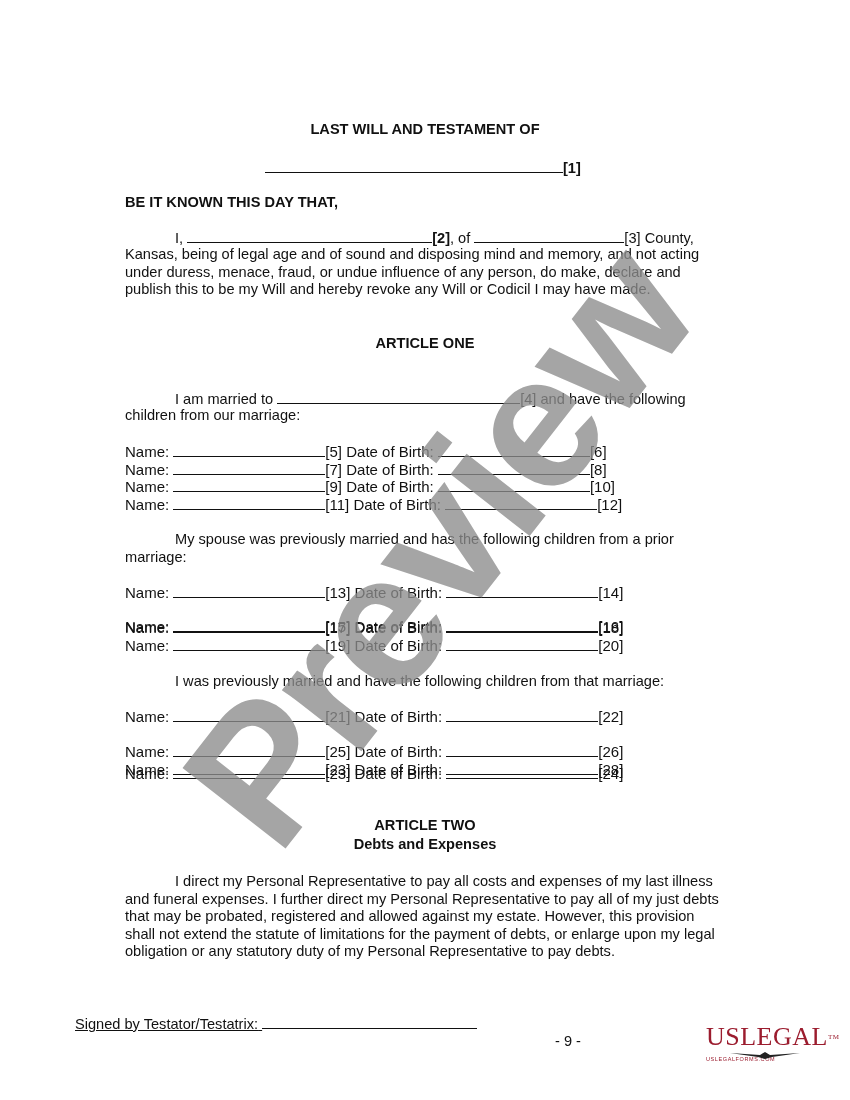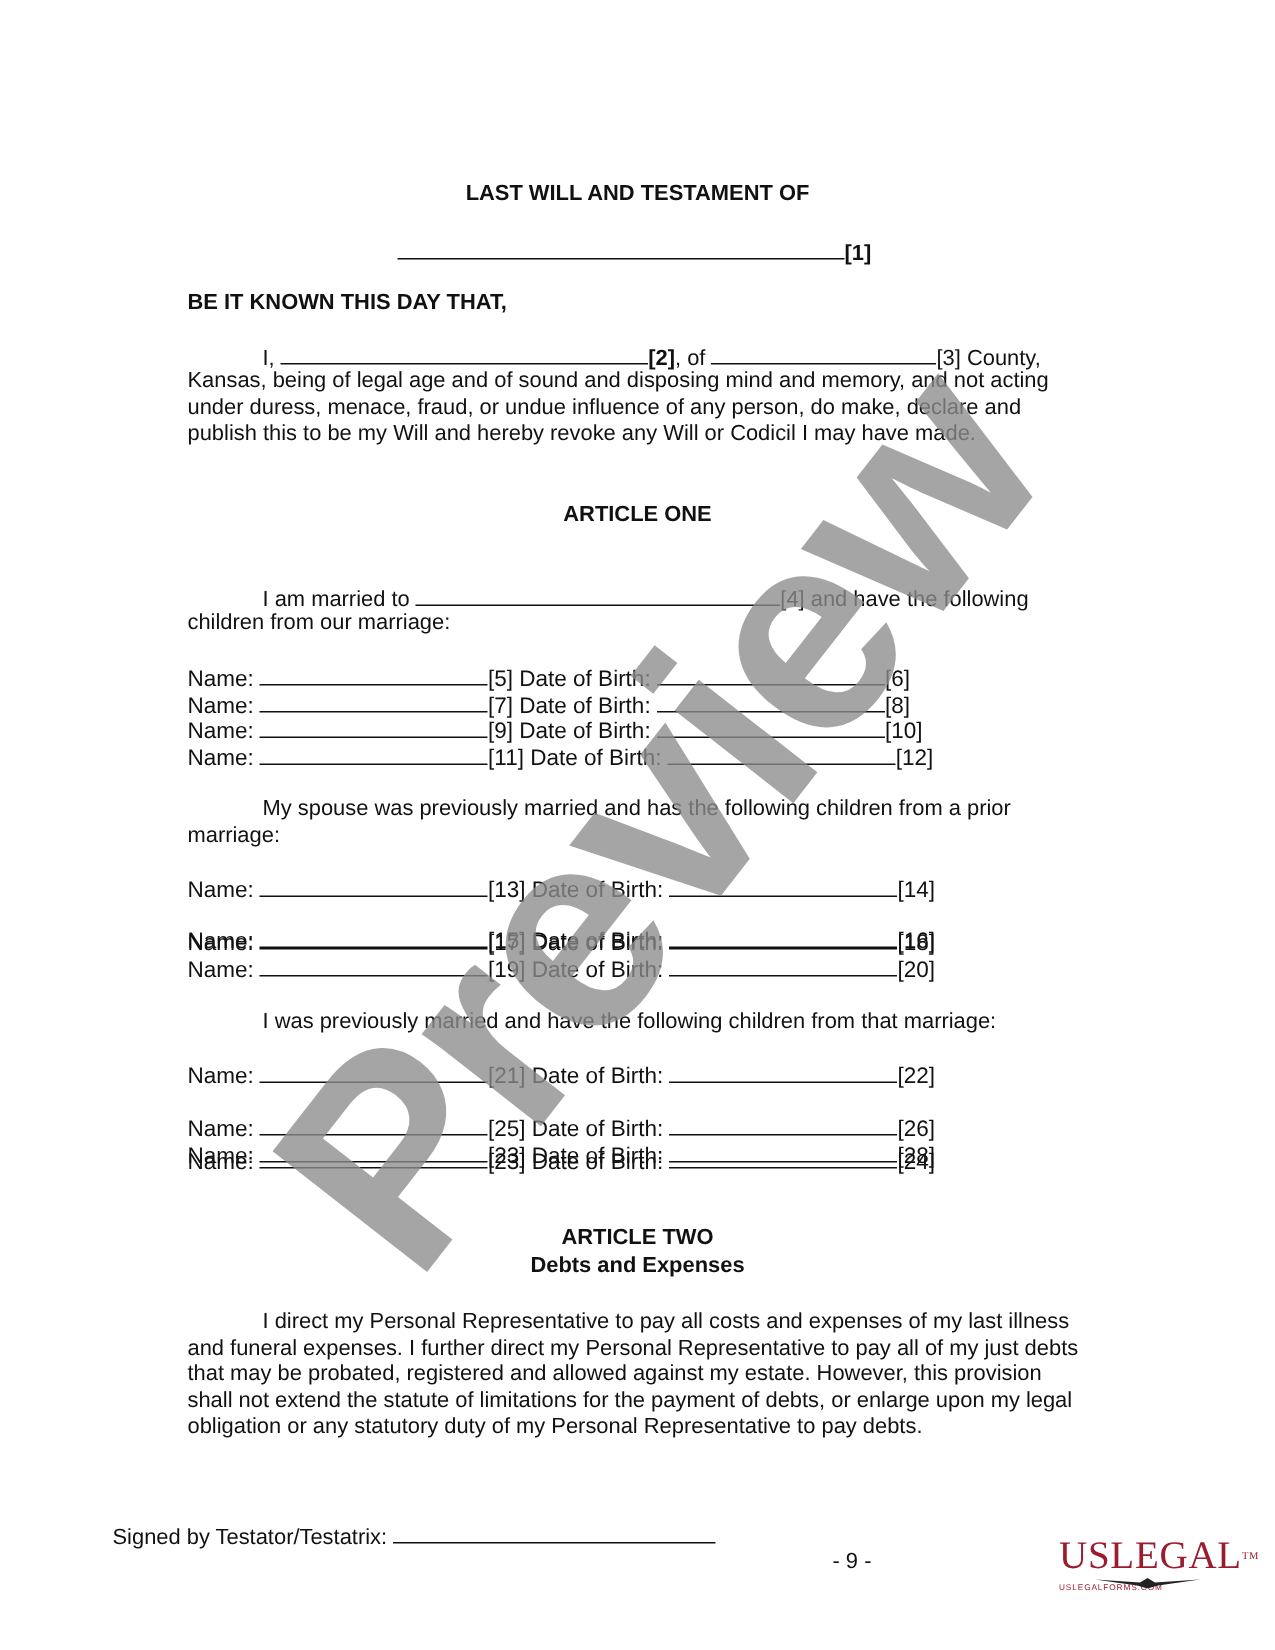--- a/index.html
+++ b/index.html
@@ -71,21 +71,21 @@
       <div class="row" style="top: 708px;"><span>Name:</span> <span class="blank" style="width:152px;"></span><span>[21]</span> <span>Date of Birth:</span> <span class="blank" style="width:152px;"></span><span>[22]</span></div>
       <div class="row" style="top: 765px;"><span>Name:</span> <span class="blank" style="width:152px;"></span><span>[23]</span> <span>Date of Birth:</span> <span class="blank" style="width:152px;"></span><span>[24]</span></div>
       <div class="row" style="top: 743.2px;"><span>Name:</span> <span class="blank" style="width:152px;"></span><span>[25]</span> <span>Date of Birth:</span> <span class="blank" style="width:152px;"></span><span>[26]</span></div>
       <div class="row" style="top: 760.8px;"><span>Name:</span> <span class="blank" style="width:152px;"></span><span>[23]</span> <span>Date of Birth:</span> <span class="blank" style="width:152px;"></span><span>[28]</span></div>
     </div>
 
   <div class="abs center bold" style="top:817px;">ARTICLE TWO</div>
   <div class="abs center bold" style="top:836px;">Debts and Expenses</div>
   <div class="para" style="top:873px; width:598px; text-indent:50px;">I direct my Personal Representative to pay all costs and expenses of my last illness and funeral expenses.  I further direct my Personal Representative to pay all of my just debts that may be probated, registered and allowed against my estate. However, this provision shall not extend the statute of limitations for the payment of debts, or enlarge upon my legal obligation or any statutory duty of my Personal Representative to pay debts.</div>
 
-  <div class="abs" style="top:1015px; left:75px;">
+  <div class="abs" style="top:1015px; left:75px;text-decoration:underline;">
     <span>Signed by Testator/Testatrix:</span>
     <span class="blank" style="width:215px;"></span>
   </div>
   <div class="abs" style="top:1033px; left:555px;">- 9 -</div>
 
   <div class="watermark">Preview</div>
 
   <div class="logo">
     <div class="logo-main"><span>USLEGAL</span><span class="tm">TM</span></div>
     <svg class="logo-wing" width="70" height="8" viewBox="0 0 70 8">

